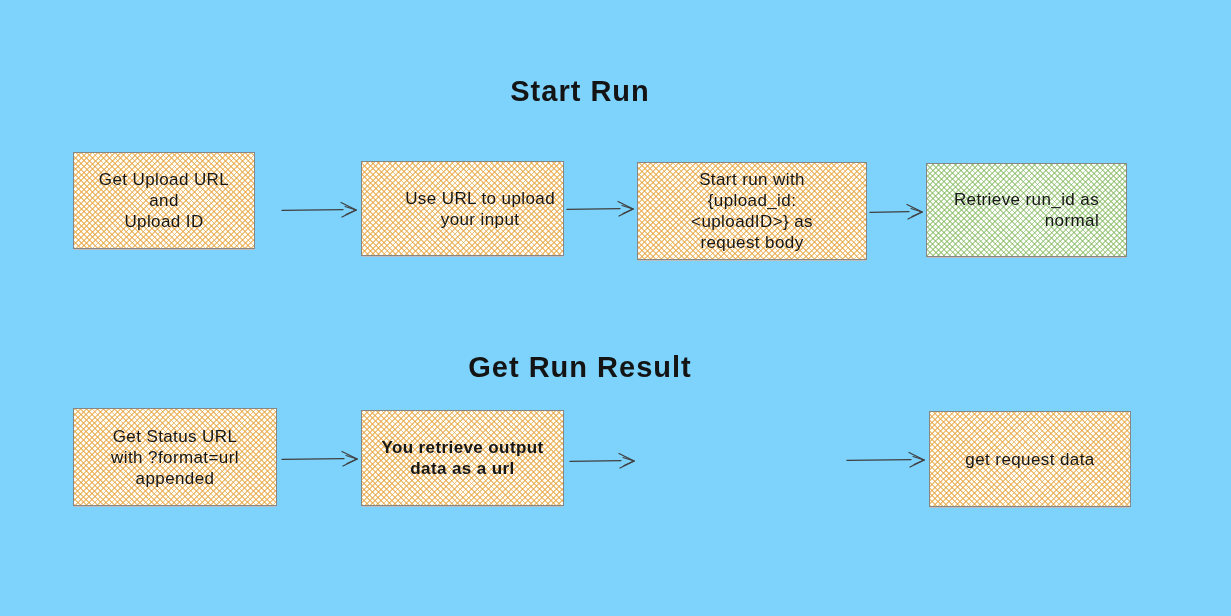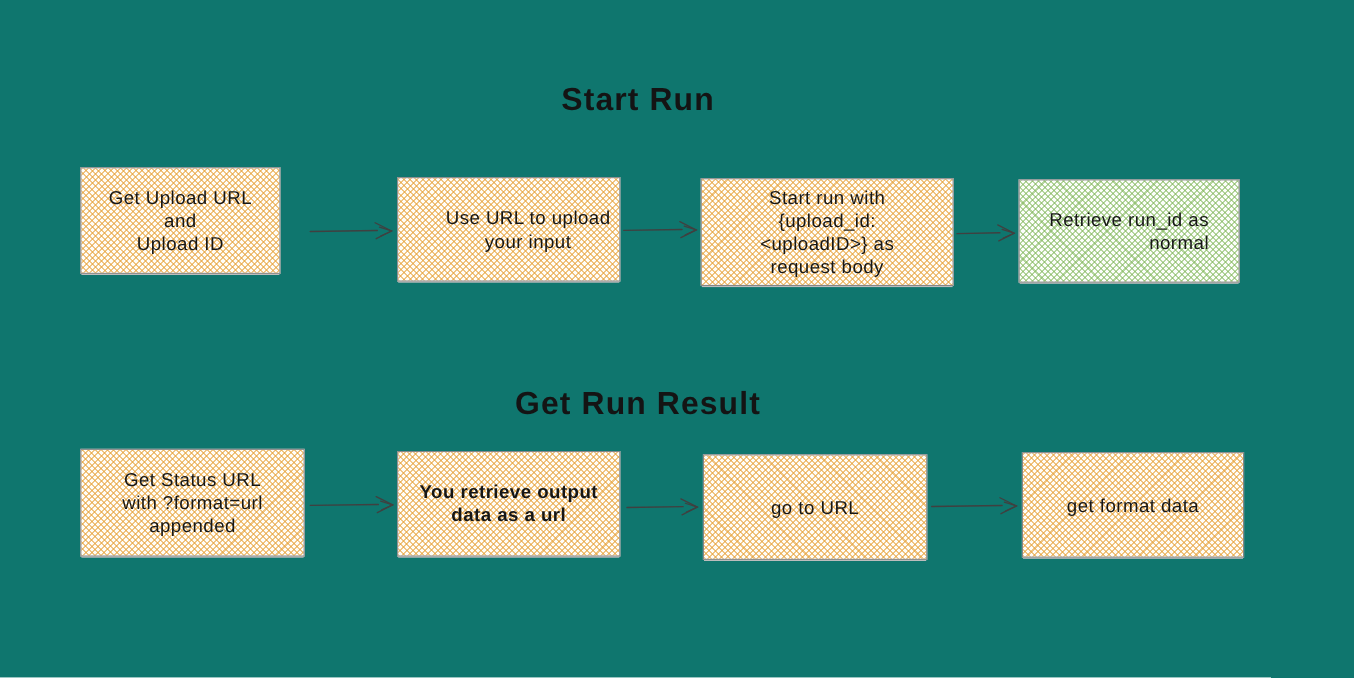--- a/index.html
+++ b/index.html
@@ -4,21 +4,21 @@
 <style>
   html, body {
     margin: 0;
     padding: 0;
     background: #ffffff;
   }
   .canvas {
     position: relative;
     width: 1231px;
     height: 616px;
-    background: #0f766e;
+    background: #7dd3fc;
     font-family: "Liberation Sans", "DejaVu Sans", sans-serif;
     color: #1b1b1b;
     overflow: hidden;
   }
   .section-title {
     position: absolute;
     left: 0;
     width: 1160px;
     text-align: center;
     font-size: 29px;
@@ -133,25 +133,22 @@
 
   <div class="node hatch-orange n5">
     <span class="node-label">Get Status URL
 with ?format=url
 appended</span>
   </div>
   <div class="node hatch-orange n6">
     <span class="node-label">You retrieve output
 data as a url</span>
   </div>
-  <div class="node hatch-orange n7">
-    <span class="node-label">go to URL</span>
-  </div>
   <div class="node hatch-orange n8">
-    <span class="node-label">get format data</span>
+    <span class="node-label">get request data</span>
   </div>
 
   <div class="arrow a4">
     <svg width="77" height="24" viewBox="0 0 77 24" fill="none" xmlns="http://www.w3.org/2000/svg">
       <line x1="1" y1="12.4" x2="63" y2="11.6" stroke="#404040" stroke-width="1.3" stroke-linecap="round"></line>
       <polyline points="61,4.5 76,12 62,19" stroke="#404040" stroke-width="1.2" fill="none" stroke-linecap="round"></polyline>
       <polyline points="65,8.5 76,12 66,16.5" stroke="#404040" stroke-width="1.1" fill="none" stroke-linecap="round"></polyline>
     </svg>
   </div>
   <div class="arrow a5">

